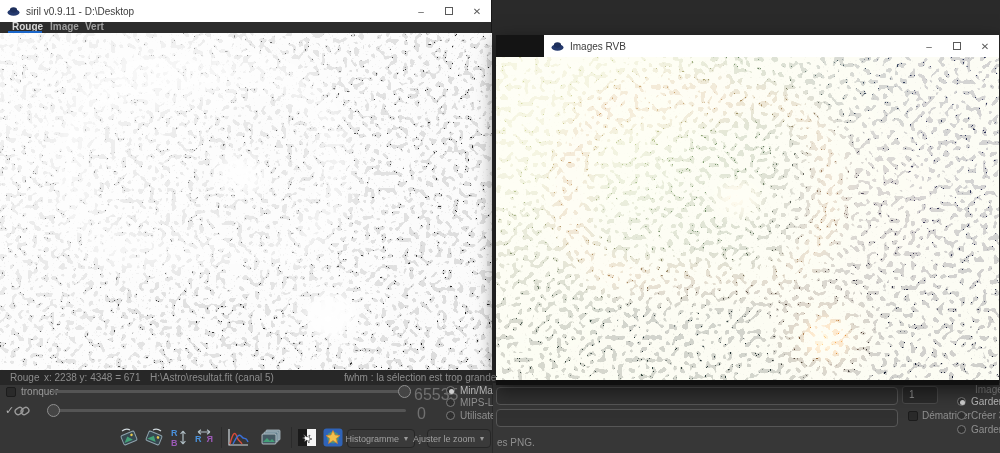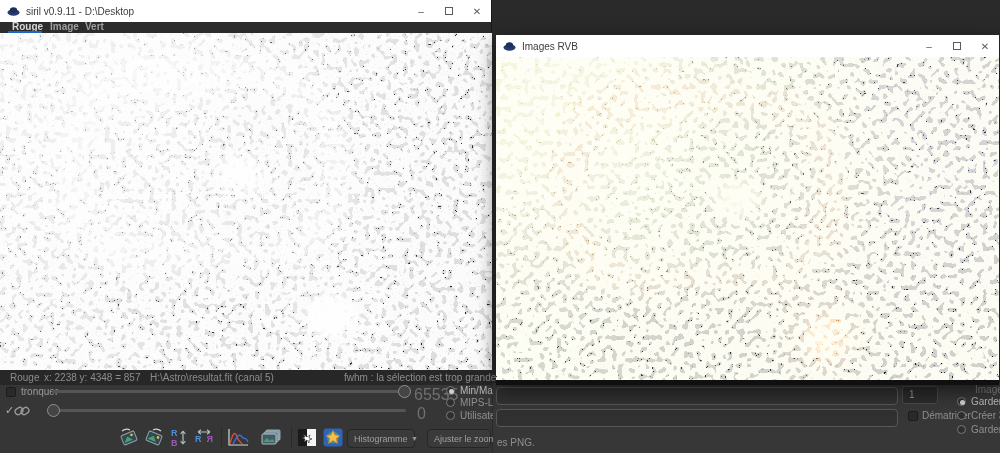--- a/index.html
+++ b/index.html
@@ -46,27 +46,27 @@
   .radio.sel .rc::after { content:""; position:absolute; left:2px; top:2px; width:5px; height:5px;
                border-radius:50%; background:#cfcfcf; }
   .radio .rl { position:absolute; left:14px; top:0; font-size:10px; color:#8f8f8f; white-space:nowrap; }
   .radio.sel .rl { color:#b8b8b8; }
   .checkmark { position:absolute; font-size:11px; color:#b0b0b0; }
 
   #toolbar { position:absolute; left:0; top:421px; width:492px; height:32px; background:#363636; }
   .ticon { position:absolute; top:7px; width:20px; height:19px; }
   .tsep { position:absolute; top:6px; width:1px; height:21px; background:#2b2b2b; }
   .drop-btn { position:absolute; top:8px; height:19px; background:#3a3a3a; border:1px solid #262626;
-              border-radius:4px; display:flex; align-items:center; padding:0 6px; gap:5px; }
+              border-radius:4px; display:flex; align-items:center; padding:0 6px; gap:5px;justify-content:flex-end; }
   .drop-btn .dl { font-size:9px; color:#a0a0a0; white-space:nowrap; }
   .drop-btn .caret { font-size:8px; color:#9a9a9a; }
 
   
   #win-right { left:496px; top:35px; width:503px; height:350px; background:#141414;
-               box-shadow:0 6px 18px rgba(0,0,0,.55); }
+               box-shadow:0 6px 18px rgba(0,0,0,.55);padding-left:48px; }
   #rgb-strip { position:absolute; left:0; top:345px; width:503px; height:5px; background:#101010; }
 
   
   #bg-bottom { left:493px; top:383px; width:507px; height:70px; background:#373737; }
   .entry-box { position:absolute; height:18px; border:1px solid #575757; border-radius:4px; background:#313131; }
   #idx-input { position:absolute; left:409px; top:3px; width:36px; height:18px; background:#2b2b2b;
                border:1px solid #4a4a4a; border-radius:3px; font-size:10px; color:#9a9a9a;
                padding:2px 0 0 6px; }
   .bg-label { position:absolute; font-size:10px; color:#8f8f8f; white-space:nowrap; }
 </style>
@@ -183,21 +183,21 @@
         <ellipse cx="330" cy="282" rx="42" ry="36" fill="#a8a8a8" opacity="0.55" filter="url(#b16)"></ellipse>
         <ellipse cx="331" cy="283" rx="23" ry="21" fill="#f2f2f2" filter="url(#b3)"></ellipse>
         <ellipse cx="328" cy="286" rx="10" ry="9" fill="#ffffff" filter="url(#b3)"></ellipse>
         <rect width="492" height="337" filter="url(#fStars1)" opacity="0.85"></rect>
         <rect width="492" height="337" filter="url(#fStarsBig1)" opacity="0.9"></rect>
       </svg>
     </div>
 
     <div id="statusbar">
       <span style="left:10px">Rouge</span>
-      <span style="left:44px">x: 2238 y: 4348 = 857</span>
+      <span style="left:44px">x: 2238 y: 4348 = 671</span>
       <span style="left:150px">H:\Astro\resultat.fit (canal 5)</span>
       <span style="left:344px">fwhm : la sélection est trop grande</span>
     </div>
 
     <div id="levels">
 
       <div class="chk" style="left:6px; top:2px"></div>
       <span class="lv-label" style="left:21px; top:1px">tronquer</span>
       <div class="track" style="left:52px; top:5px; width:354px"></div>
       <div class="handle" style="left:398px; top:0px"></div>

